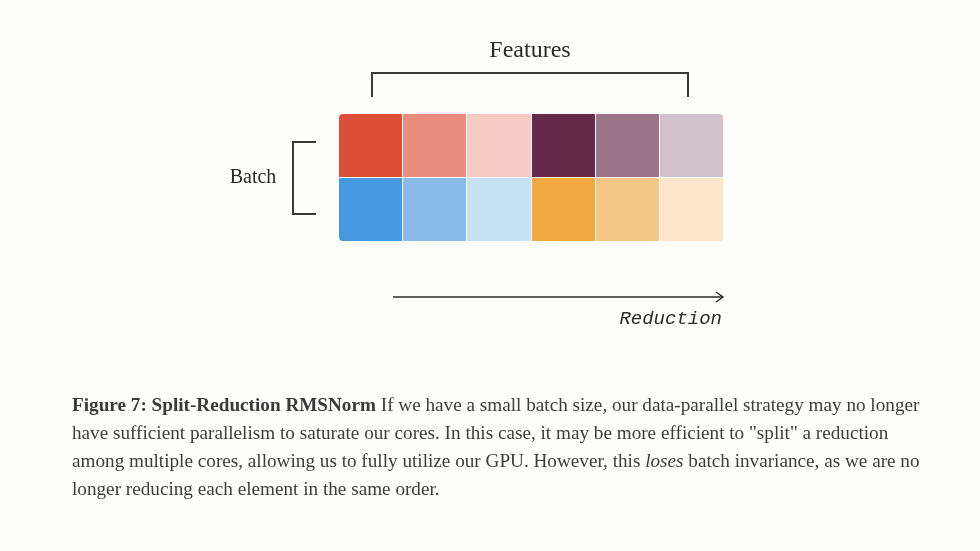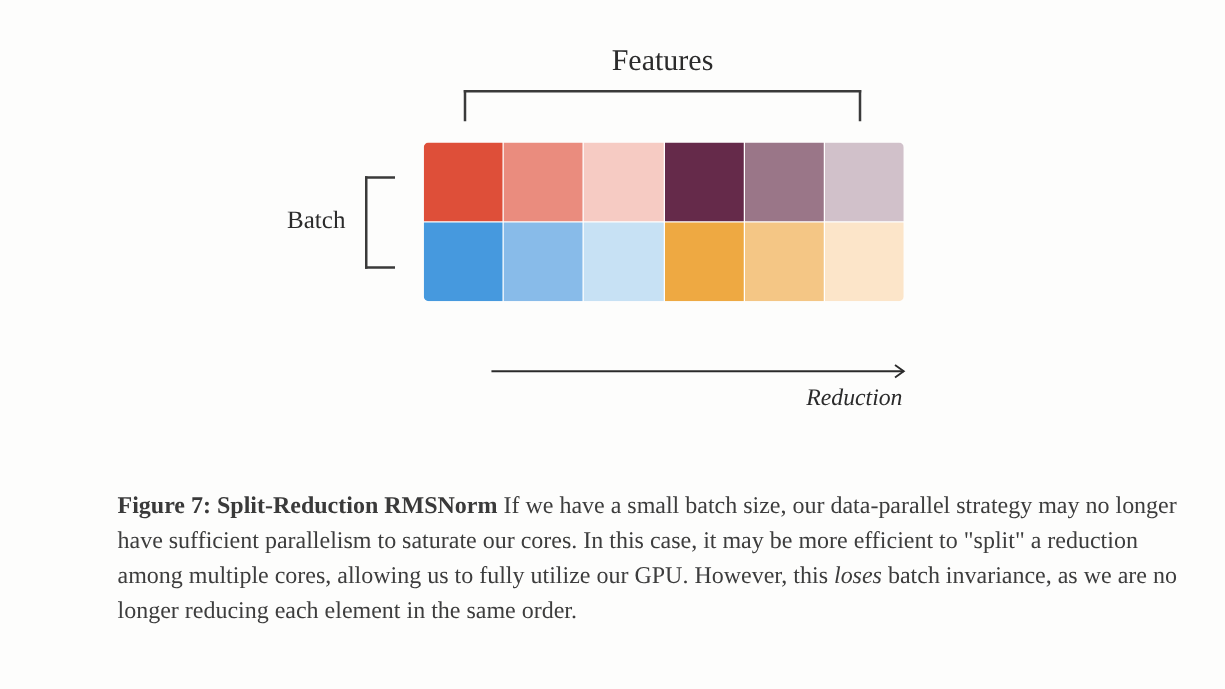--- a/index.html
+++ b/index.html
@@ -31,27 +31,26 @@
       position: absolute; left: 339px; top: 114px; width: 384px; height: 127px;
       display: grid; grid-template-columns: repeat(6, 1fr); grid-template-rows: repeat(2, 1fr);
       gap: 1px; background: #ffffff; border-radius: 4px; overflow: hidden;
     }
     .cell { width: 100%; height: 100%; }
     .reduction-arrow {
       position: absolute; left: 393px; top: 290px; width: 332px; height: 14px;
     }
     .reduction-label {
       position: absolute; left: 600px; top: 308px; width: 122px; text-align: right;
-      font-family: Liberation Serif, serif; font-style: italic; font-size: 19px; color: #2b2b2b;
+      font-family: Liberation Mono, monospace; font-style: italic; font-size: 19px; color: #2b2b2b;
     }
     .caption {
       position: absolute; left: 72px; top: 391px; width: 860px;
       font-family: "Liberation Serif", serif; font-size: 19.2px; line-height: 28px;
       color: #3d3d3d;
-      margin-left: 22px;
     }
     .caption .title { font-weight: bold; color: #3a3a3a; }
     .caption em { font-style: italic; }
   </style>
 </head>
 <body>
 
 <div class="diagram">
   <div class="features-label">Features</div>
   <div class="features-bracket"></div>

